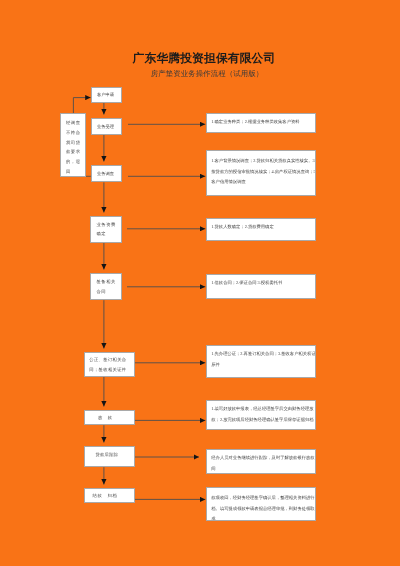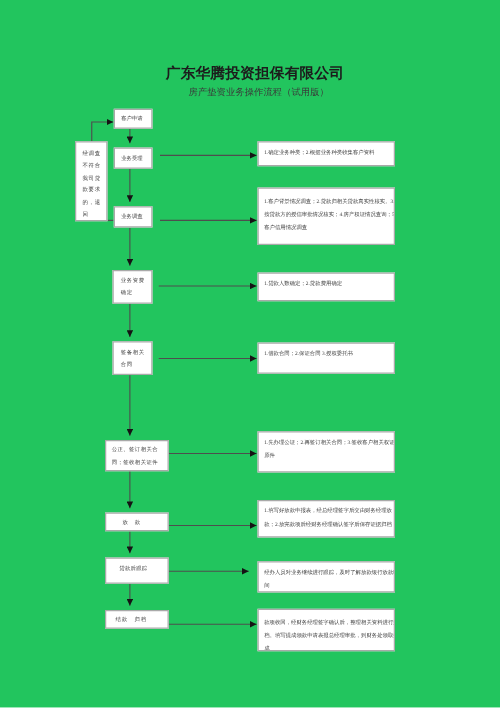--- a/index.html
+++ b/index.html
@@ -1,20 +1,20 @@
 <!DOCTYPE html>
 <html><head>
 <meta charset="utf-8">
 <title>房产垫资业务操作流程</title>
 <style>
   html,body{margin:0;padding:0;background:#ffffff;}
   body{width:400px;height:566px;position:relative;overflow:hidden;
        font-family:"Liberation Serif","DejaVu Serif",serif;
        color:#3d3d3d;}
-  .page{position:absolute;left:0;top:0;width:400px;height:566px;background:#22c55e;}
+  .page{position:absolute;left:0;top:0;width:400px;height:566px;background:#f97316;}
 
   
   #doc-title{position:absolute;left:4px;width:400px;top:51px;text-align:center;
              font-size:11.8px;font-weight:700;letter-spacing:.1px;color:#1c1c1c;}
   #doc-subtitle{position:absolute;left:7px;width:400px;top:69px;text-align:center;
              font-size:7.4px;font-weight:400;letter-spacing:.1px;color:#3a3a3a;}
 
   
   svg#wires{position:absolute;left:0;top:0;width:400px;height:566px;}
 

